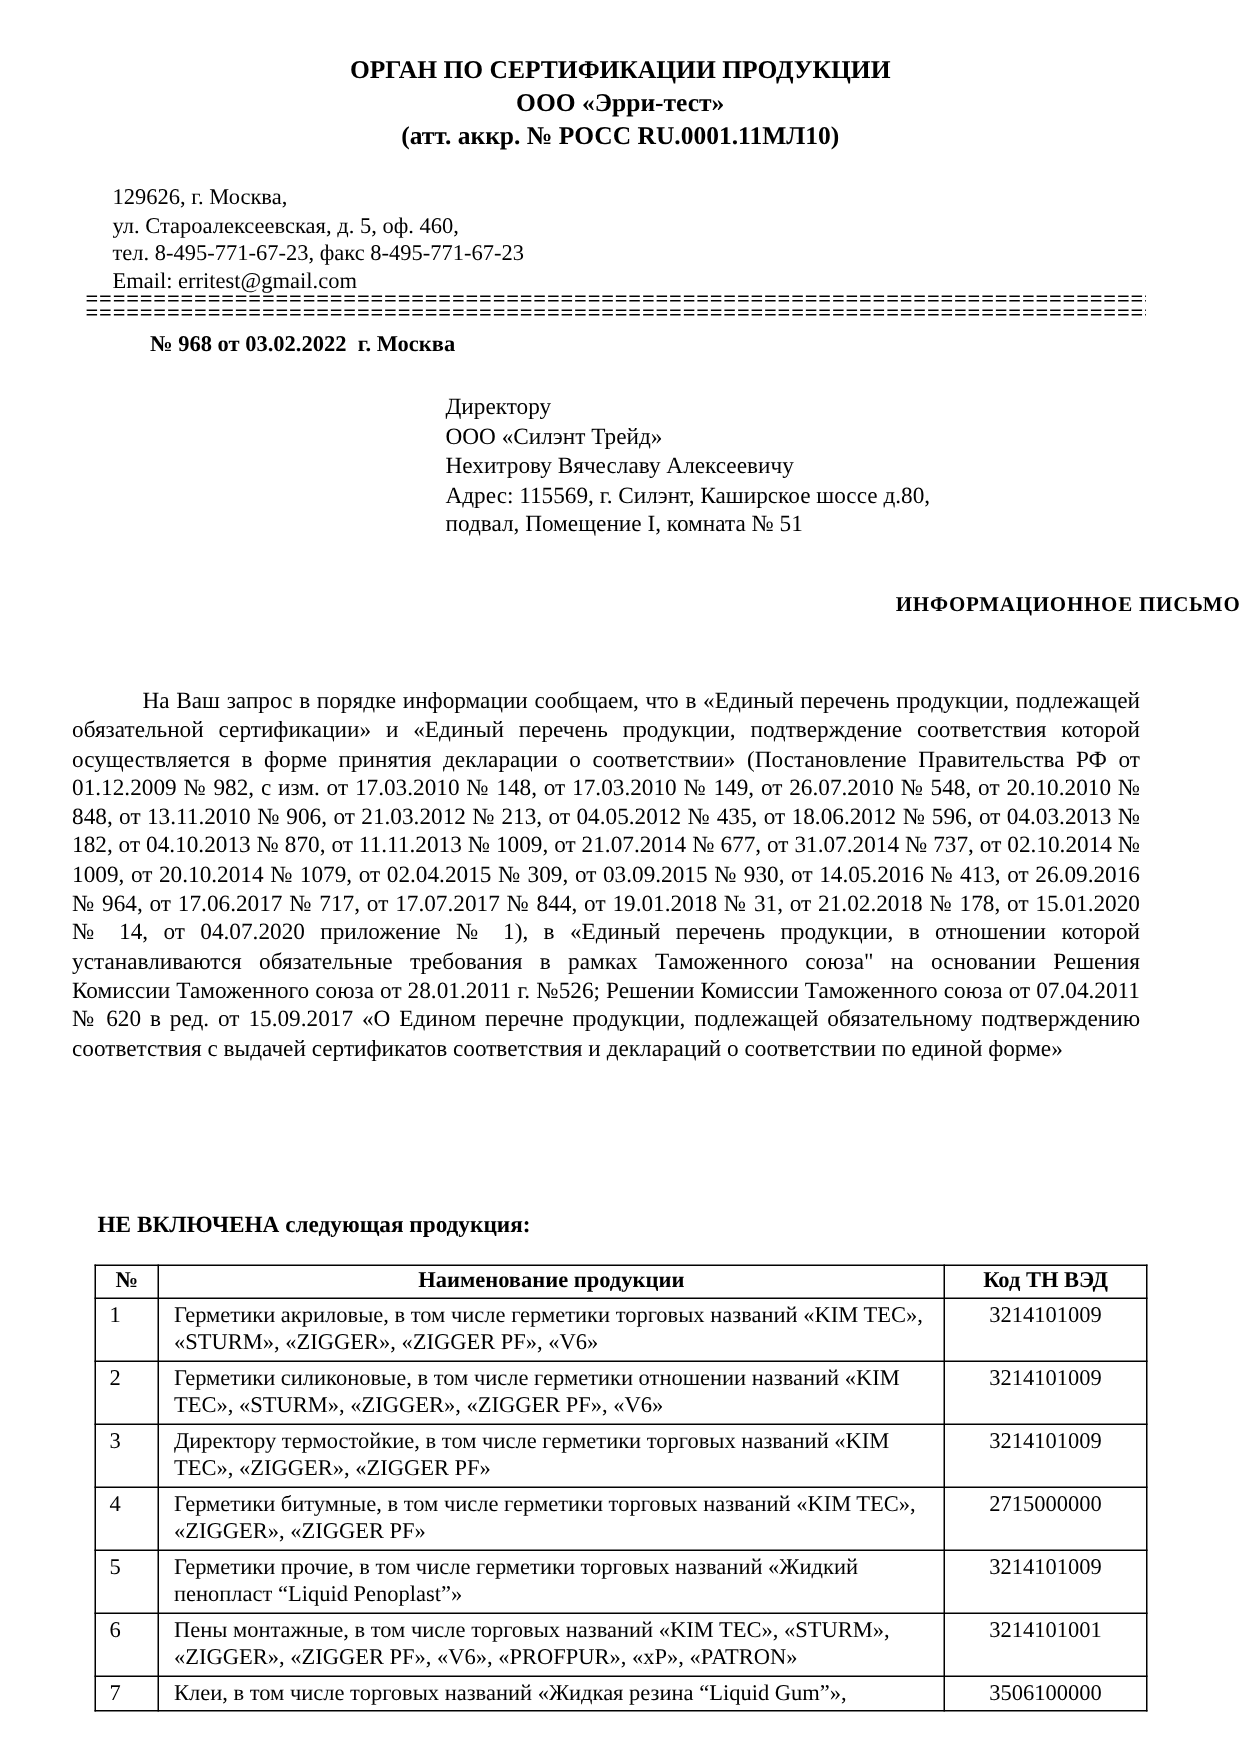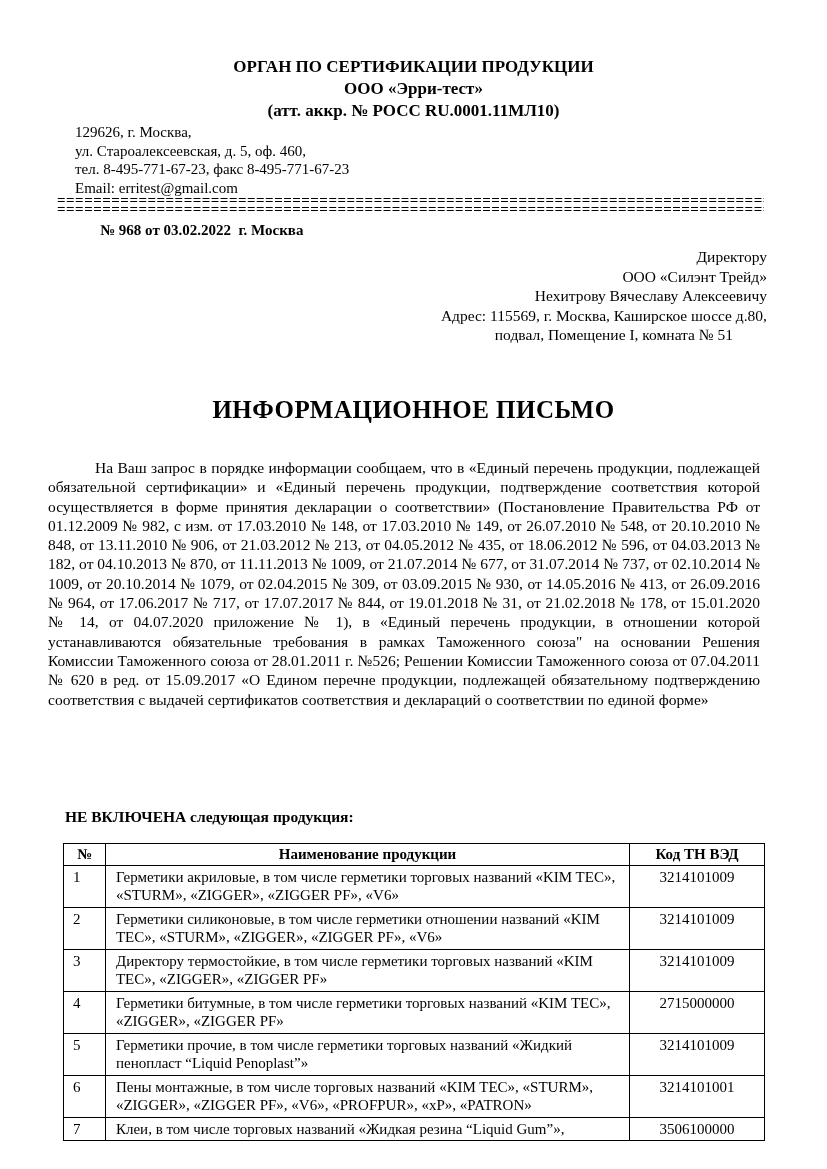--- a/index.html
+++ b/index.html
@@ -16,21 +16,20 @@
     overflow: hidden;
   }
   .letterhead {
     position: absolute;
     top: 36px; left: 0;
     width: 100%;
     text-align: center;
     font-weight: bold;
     font-size: 17px;
     line-height: 22px;
-    margin-top: 20px;
   }
   .sender {
     position: absolute;
     top: 123px; left: 75px;
     font-size: 15px;
     line-height: 18.5px;
   }
   .separator {
     position: absolute;
     top: 196px; left: 57px;
@@ -44,34 +43,33 @@
   }
   .ref-line {
     position: absolute;
     top: 222px; left: 100px;
     font-weight: bold;
     font-size: 15px;
     white-space: pre;
   }
   .addressee {
     position: absolute;
-    top: 247px; right: 60px;
+    top: 262px; right: 60px;
     width: 470px;
-    text-align: right;
     font-size: 15.5px;
     line-height: 19.5px;
   }
   .addressee .last-line { padding-right: 34px; }
   .letter-title {
     position: absolute;
     top: 396px; left: 0;
     width: 100%;
-    text-align: center;
-    font-weight: bold;
-    font-size: 25px;
+    text-align: right;
+    font-weight: bold;
+    font-size: 14px;
     letter-spacing: 0.5px;
   }
   .body-par {
     position: absolute;
     top: 458px; left: 48px;
     width: 712px;
     font-size: 15.5px;
     line-height: 19.3px;
     text-align: justify;
     text-indent: 47px;
@@ -129,21 +127,21 @@
     <div>==========================================================================================</div>
     <div>==========================================================================================</div>
   </div>
 
   <div class="ref-line">№ 968 от 03.02.2022  г. Москва</div>
 
   <div class="addressee">
     <div>Директору</div>
     <div>ООО «Силэнт Трейд»</div>
     <div>Нехитрову Вячеславу Алексеевичу</div>
-    <div>Адрес: 115569, г. Москва, Каширское шоссе д.80,</div>
+    <div>Адрес: 115569, г. Силэнт, Каширское шоссе д.80,</div>
     <div class="last-line">подвал, Помещение I, комната № 51</div>
   </div>
 
   <div class="letter-title">ИНФОРМАЦИОННОЕ ПИСЬМО</div>
 
   <div class="body-par">На Ваш запрос в порядке информации сообщаем, что в «Единый перечень продукции, подлежащей обязательной сертификации» и «Единый перечень продукции, подтверждение соответствия которой осуществляется в форме принятия декларации о соответствии» (Постановление Правительства РФ от 01.12.2009 № 982, с изм. от 17.03.2010 № 148, от 17.03.2010 № 149, от 26.07.2010 № 548, от 20.10.2010 № 848, от 13.11.2010 № 906, от 21.03.2012 № 213, от 04.05.2012 № 435, от 18.06.2012 № 596, от 04.03.2013 № 182, от 04.10.2013 № 870, от 11.11.2013 № 1009, от 21.07.2014 № 677, от 31.07.2014 № 737, от 02.10.2014 № 1009, от 20.10.2014 № 1079, от 02.04.2015 № 309, от 03.09.2015 № 930, от 14.05.2016 № 413, от 26.09.2016 № 964, от 17.06.2017 № 717, от 17.07.2017 № 844, от 19.01.2018 № 31, от 21.02.2018 № 178, от 15.01.2020 № 14, от 04.07.2020 приложение № 1), в «Единый перечень продукции, в отношении которой устанавливаются обязательные требования в рамках Таможенного союза" на основании Решения Комиссии Таможенного союза от 28.01.2011 г. №526; Решении Комиссии Таможенного союза от 07.04.2011 № 620 в ред. от 15.09.2017 «О Едином перечне продукции, подлежащей обязательному подтверждению соответствия с выдачей сертификатов соответствия и деклараций о соответствии по единой форме»</div>
 
   <div class="not-included">НЕ ВКЛЮЧЕНА следующая продукция:</div>
 
   <table class="products">

